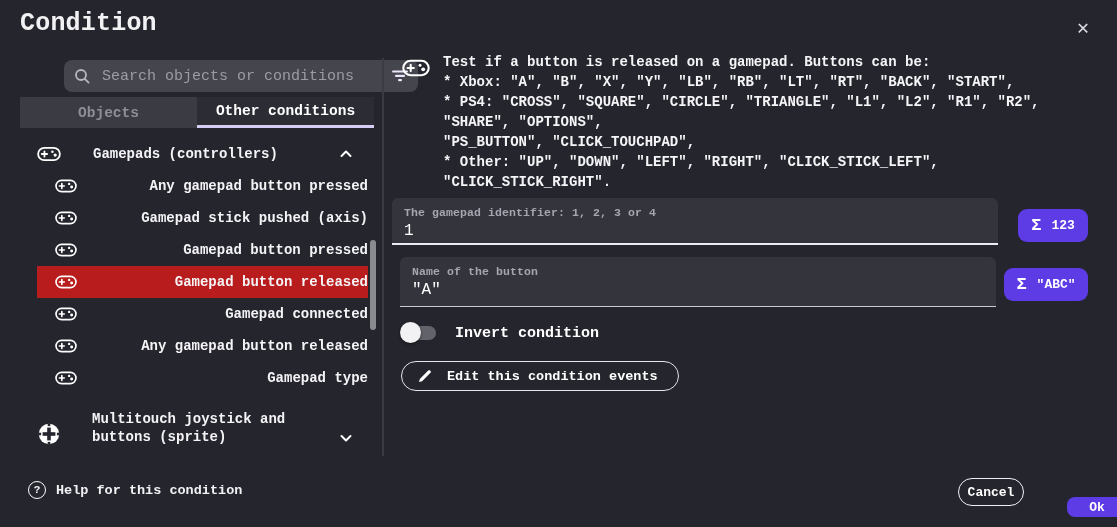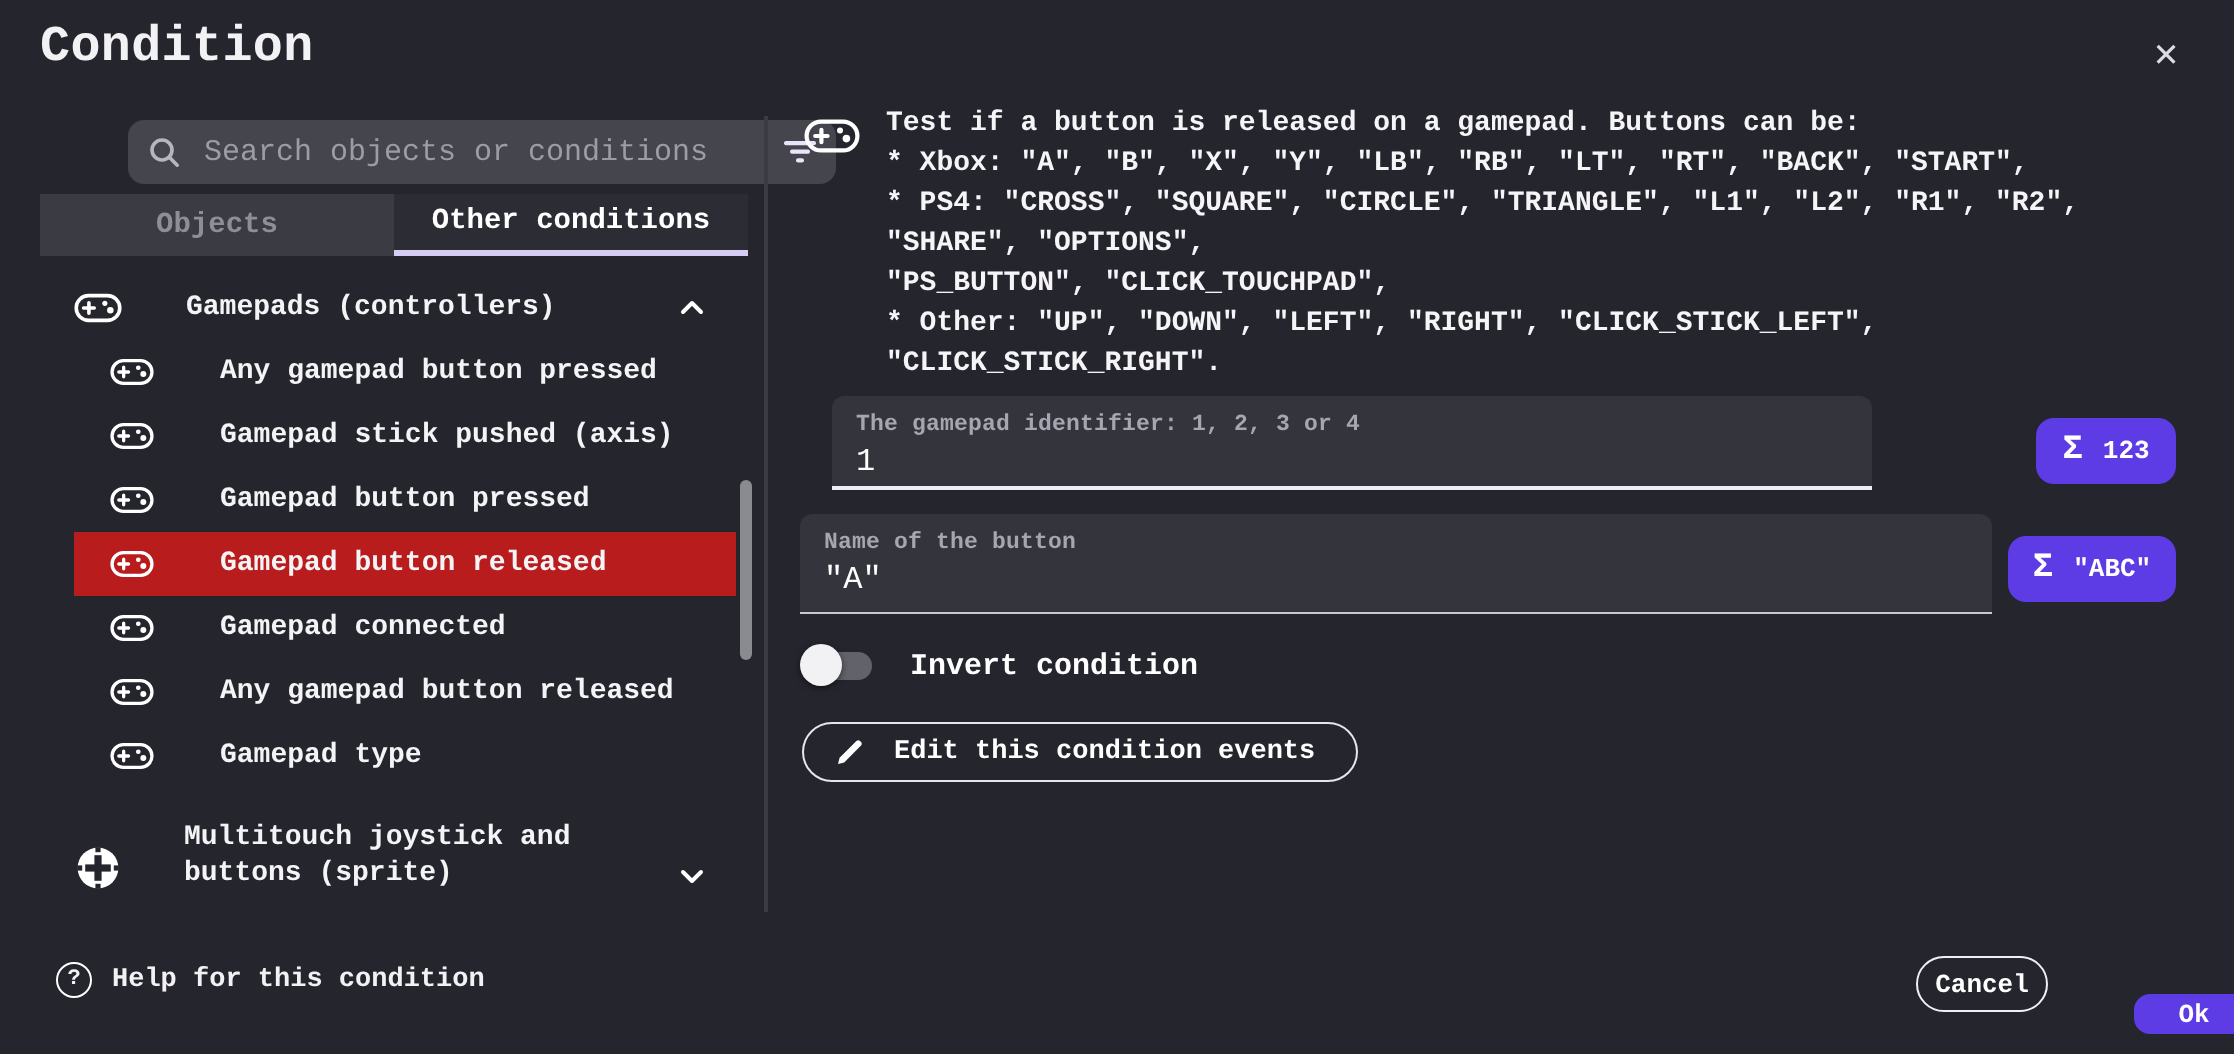--- a/index.html
+++ b/index.html
@@ -26,40 +26,40 @@
   .tabs{left:20px;top:97px;width:354px;height:31px;display:flex;background:#3b3b44;}
   .tab{flex:1;display:flex;align-items:center;justify-content:center;font-size:14.5px;font-weight:700;
        color:#8e8e98;box-sizing:border-box;cursor:pointer;}
   .tab.active{background:#2c2c35;color:#ffffff;border-bottom:3px solid #d6cdf4;}
 
   
   .list{left:0;top:138px;width:382px;}
   .group-row{height:32px;display:flex;align-items:center;padding-left:37px;cursor:pointer;}
   .group-row .glabel{margin-left:32px;font-size:14px;font-weight:700;color:#f4f4f6;}
   .chev{margin-left:auto;margin-right:28px;color:#fff;}
-  .child-row{height:32px;display:flex;align-items:center;margin:0 14px 0 37px;padding-left:18px;cursor:pointer;}
+  .child-row{height:32px;display:flex;align-items:center;margin:0 14px 0 37px;padding-left:18px;cursor:pointer;justify-content:space-between;}
   .child-row.selected{background:#b91c1c;}
   .child-row .clabel{margin-left:33px;font-size:14px;font-weight:700;color:#f4f4f6;}
   .icon-lg{width:24px;height:18px;color:#fff;}
   .icon-sm{width:22px;height:16px;color:#fff;}
   .group2{height:52px;align-items:flex-end;}
   .group2 .glabel{margin-left:31px;width:220px;line-height:18px;}
   .dpad{width:24px;height:24px;color:#fff;}
 
   .scroll-thumb{left:370px;top:240px;width:6px;height:90px;border-radius:3px;background:#8a8a91;cursor:pointer;}
   .divider{left:382px;top:58px;width:2px;height:398px;background:#3b3b44;}
 
   
   .desc{left:402px;top:52px;width:696px;display:flex;gap:13px;}
   .desc-icon{margin-top:6px;width:28px;height:20px;color:#fff;flex:none;}
   .desc-text{font-size:14px;font-weight:600;line-height:20px;white-space:pre-line;color:#f5f5f7;}
 
   
   .field{background:#34343d;border-radius:6px 6px 0 0;box-sizing:border-box;padding:8px 12px 0;}
-  .field.f1{left:416px;top:198px;width:520px;height:47px;border-bottom:2px solid #ececf2;}
+  .field.f1{left:392px;top:198px;width:606px;height:47px;border-bottom:2px solid #ececf2;}
   .field.f2{left:400px;top:257px;width:596px;height:50px;border-bottom:1px solid #c9c9d0;}
   .field .flabel{font-size:11.5px;font-weight:600;color:#a6a6b0;letter-spacing:.1px;}
   .field input{display:block;width:100%;background:transparent;border:none;outline:none;color:#ffffff;
                font-size:16px;margin-top:3px;padding:0;font-family:inherit;}
   .sigma-btn{background:#5d3be5;border:none;border-radius:9px;color:#fff;display:flex;align-items:center;
              justify-content:center;gap:10px;cursor:pointer;font-family:inherit;}
   .sigma-btn .sg{font-size:17px;font-weight:700;}
   .sigma-btn .sl{font-size:13px;font-weight:700;}
   .btn1{left:1018px;top:209px;width:70px;height:33px;}
   .btn2{left:1004px;top:268px;width:84px;height:33px;}

